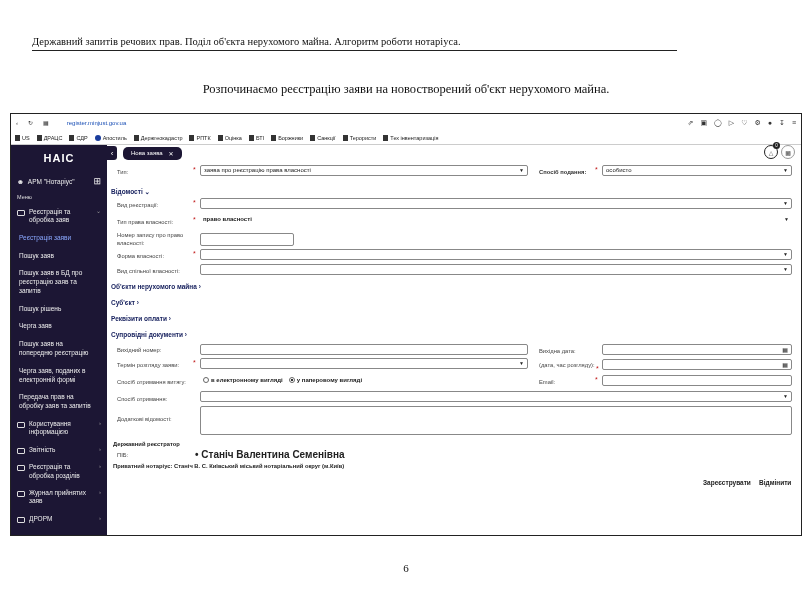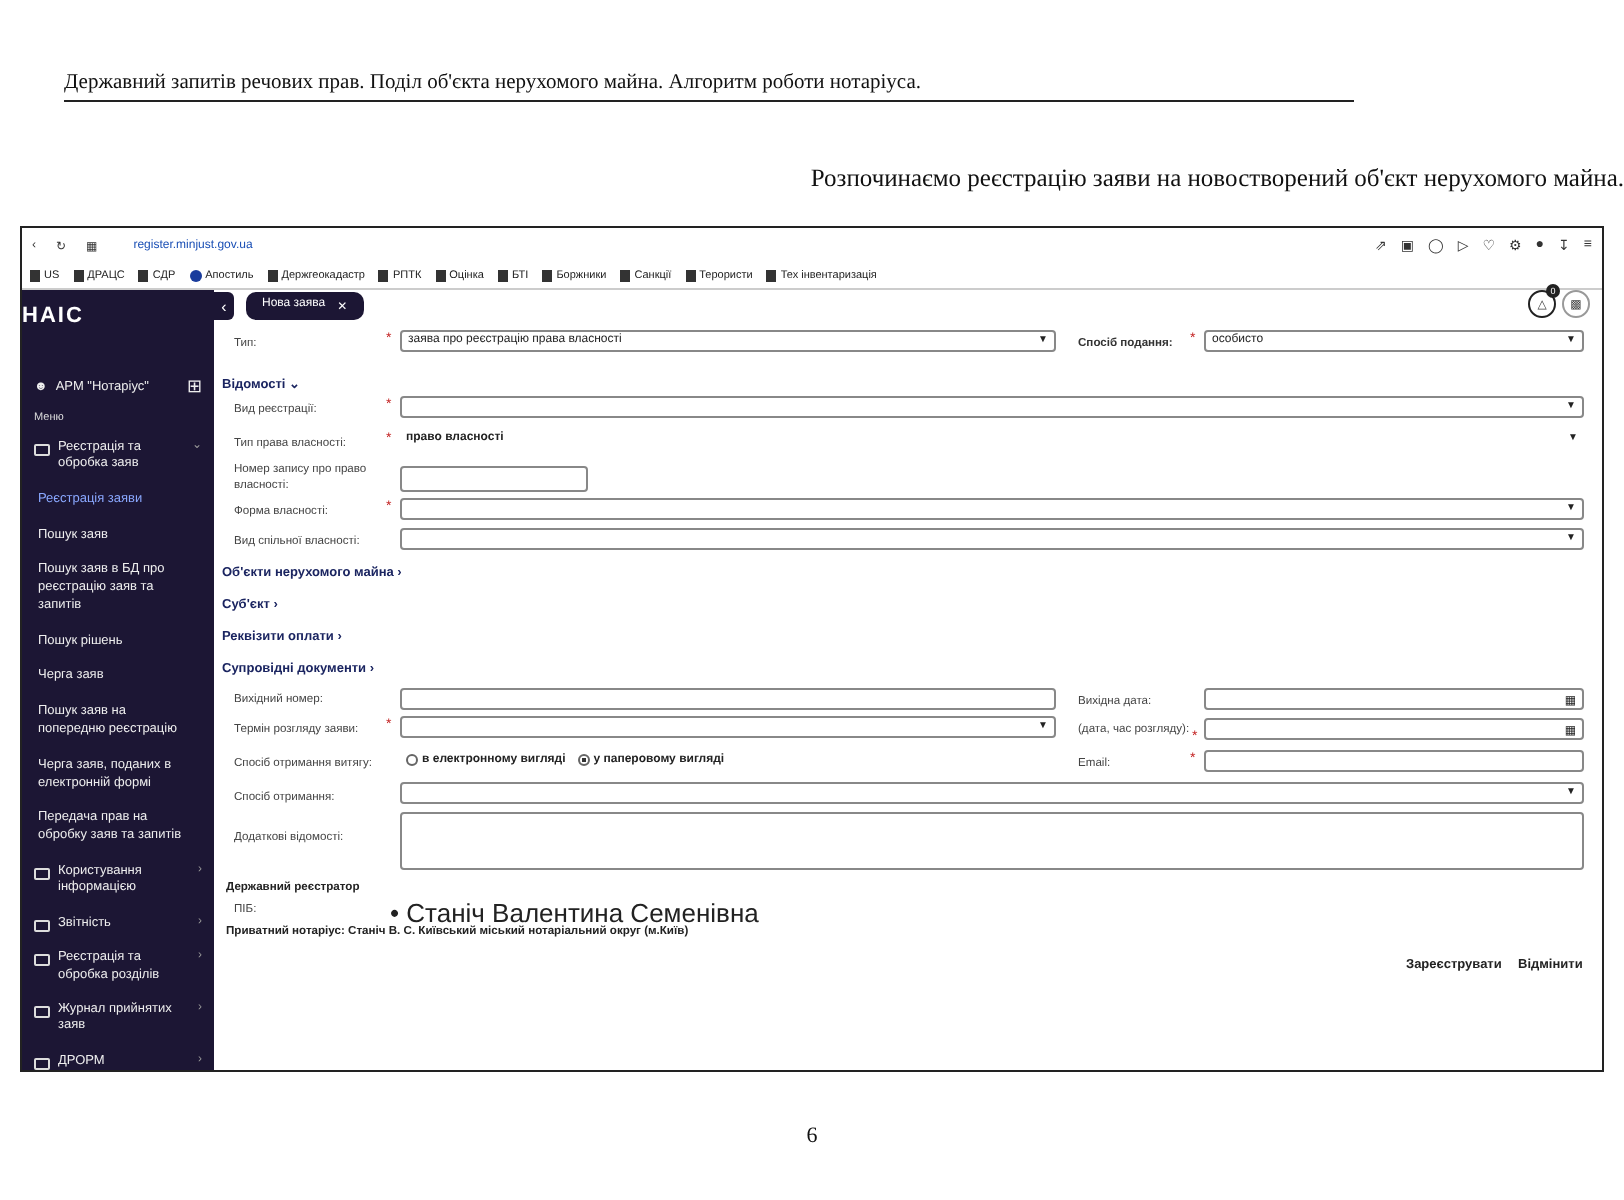--- a/index.html
+++ b/index.html
@@ -1,35 +1,35 @@
 <!DOCTYPE html>
 <html><head>
 <meta charset="utf-8">
 <style>
   * { box-sizing: border-box; margin: 0; padding: 0; }
   html, body { width: 812px; height: 600px; background: #fff; overflow: hidden; }
   body { font-family: "Liberation Sans", sans-serif; color: #222; position: relative; }
 
   .doc-header { position: absolute; left: 32px; top: 36px; width: 645px; font-family: "Liberation Serif", serif; font-size: 10.5px; color: #111; border-bottom: 1.5px solid #222; padding-bottom: 3px; }
-  .doc-subtitle { position: absolute; left: 0; width: 812px; top: 82px; text-align: right; font-family: "Liberation Serif", serif; font-size: 12.5px; color: #111; }
+  .doc-subtitle { position: absolute; left: 0; width: 812px; top: 82px; text-align: center; font-family: "Liberation Serif", serif; font-size: 12.5px; color: #111; }
   .page-number { position: absolute; left: 0; width: 812px; top: 562px; text-align: center; font-family: "Liberation Serif", serif; font-size: 11px; color: #111; }
 
   .shot { position: absolute; left: 10px; top: 113px; width: 792px; height: 423px; border: 1.5px solid #222; background: #fff; overflow: hidden; }
 
   .browserbar { height: 17px; display: flex; align-items: center; font-size: 6px; color: #333; padding: 0 5px; gap: 10px; }
   .browserbar .url { color: #1a4fb5; margin-left: 8px; }
   .browserbar .right { margin-left: auto; display: flex; gap: 7px; font-size: 7px; color: #333; }
   .bookmarks { height: 14px; display: flex; align-items: center; gap: 7px; font-size: 5.5px; color: #222; padding: 0 4px; border-bottom: 1px solid #ccc; }
   .bm { display: flex; align-items: center; gap: 2px; }
   .bm .ic { display: inline-block; width: 5px; height: 6px; background: #333; }
   .bm .ic.globe { border-radius: 50%; background: #1a3c9c; width: 6px; }
 
   .app { position: absolute; top: 31px; left: 0; right: 0; bottom: 0; display: flex; }
   .sidebar { width: 96px; background: #1c1634; color: #eee; font-size: 6.5px; padding: 4px 0; position: relative; }
-  .logo { text-align: left; font-weight: bold; font-size: 11px; letter-spacing: 1px; color: #fff; margin: 3px 0 24px; }
+  .logo { text-align: center; font-weight: bold; font-size: 11px; letter-spacing: 1px; color: #fff; margin: 3px 0 12px; }
   .arm { display: flex; align-items: center; padding: 0 6px; gap: 4px; margin-bottom: 8px; }
   .arm .grid { margin-left: auto; font-size: 9px; }
   .menu-caption { padding: 0 6px; font-size: 5.5px; margin-bottom: 8px; color: #ddd; }
   .nav-group { display: flex; align-items: flex-start; padding: 0 6px; gap: 4px; margin-bottom: 9px; line-height: 1.3; }
   .nav-group .folder { width: 8px; height: 6px; border: 1px solid #ddd; border-radius: 1px; margin-top: 2px; flex: none; }
   .nav-group .chev { margin-left: auto; color: #999; font-size: 6px; }
   .nav-item { padding: 0 10px 0 8px; margin-bottom: 9px; line-height: 1.35; }
   .nav-item.active { color: #8aa8ff; }
 
   .main { flex: 1; position: relative; padding: 0 6px; font-size: 6px; color: #444; }
@@ -272,21 +272,21 @@
       <span class="lbl" style="left:10px;top:251px;">Спосіб отримання:</span>
       <div class="field" style="left:93px;top:246px;width:592px;">
           <span class="dd">▼</span>
         </div>
 
       <span class="lbl" style="left:10px;top:271px;">Додаткові відомості:</span>
       <div class="field" style="left:93px;top:261px;width:592px;height:29px;"></div>
 
       <span class="lbl" style="left:6px;top:296px;font-weight:bold;color:#222;">Державний реєстратор</span>
       <span class="lbl" style="left:10px;top:307px;">ПІБ:</span>
-      <span class="lbl" style="left:88px;top:304px;font-size:13px;color:#222;font-weight:normal;">• <span>Станіч Валентина Семенівна</span></span>
+      <span class="lbl" style="left:88px;top:304px;font-size:10px;color:#222;font-weight:bold;">• <span>Станіч Валентина Семенівна</span></span>
       <span class="lbl" style="left:6px;top:318px;font-weight:bold;color:#222;"><span>Приватний нотаріус</span>: <span>Станіч В. С. Київський міський нотаріальний округ (м.Київ)</span></span>
 
       <span class="action" style="left:596px;top:334px;">Зареєструвати</span>
       <span class="action" style="left:652px;top:334px;">Відмінити</span>
     </div>
   </div>
 </div>
 
 <div class="page-number">6</div>
 

